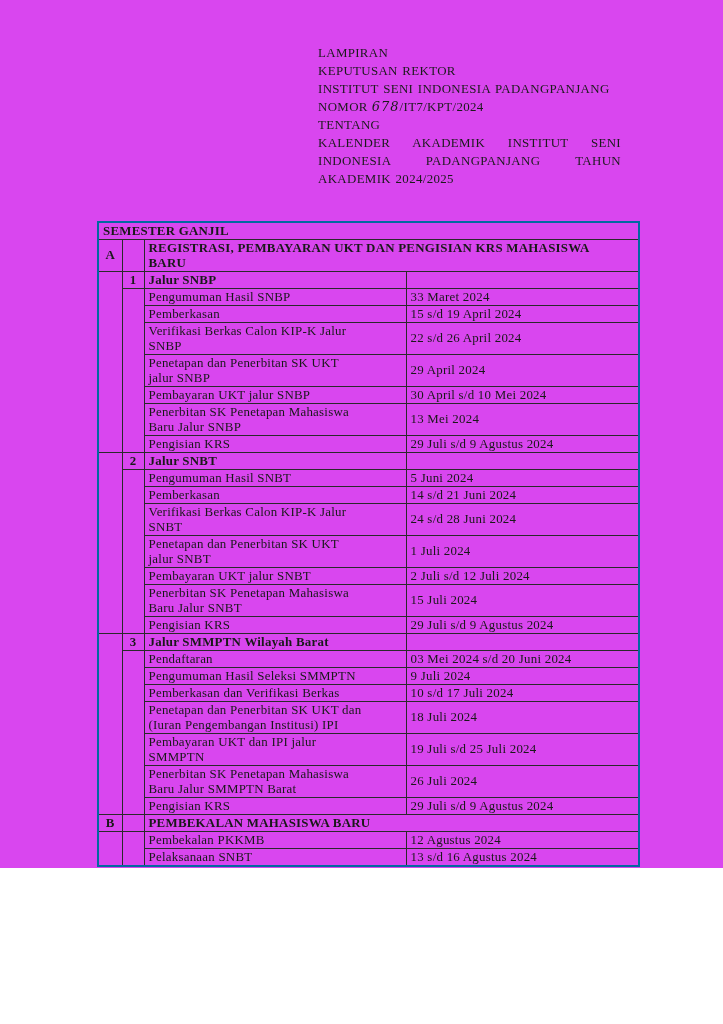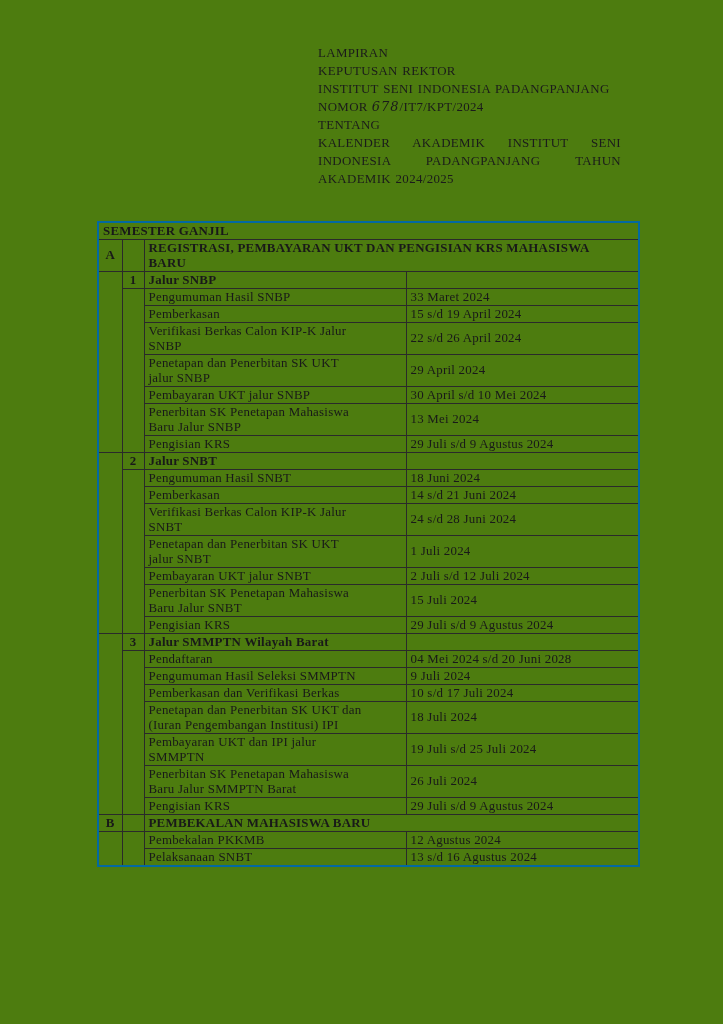--- a/index.html
+++ b/index.html
@@ -1,19 +1,19 @@
 <!DOCTYPE html>
 <html><head>
 <meta charset="utf-8">
 <style>
   * { margin:0; padding:0; box-sizing:border-box; }
   html,body { background:#ffffff; }
   .page {
-    position:relative; width:723px; height:1024px;
-    background:#4d7c0f; color:#1b1b1b;
+    position:relative; width:723px; height:868px;
+    background:#d946ef; color:#1b1b1b;
     font-family:"Liberation Serif","DejaVu Serif",serif;
     overflow:hidden;
   }
   
   .letterhead {
     position:absolute; left:318px; top:45px; width:303px;
     font-size:12.9px; line-height:17.8px;
     letter-spacing:0.35px; word-spacing:1px;
   }
   .lh-line { white-space:nowrap; }
@@ -116,21 +116,21 @@
         </tr>
         <tr>
           <td rowspan="8"></td>
           <td class="ctr b">2</td>
           <td class="b">Jalur SNBT</td>
           <td></td>
         </tr>
         <tr>
           <td rowspan="7"></td>
           <td>Pengumuman Hasil SNBT</td>
-          <td>18 Juni 2024</td>
+          <td>5 Juni 2024</td>
         </tr>
         <tr>
           <td>Pemberkasan</td>
           <td>14 s/d 21 Juni 2024</td>
         </tr>
         <tr>
           <td>Verifikasi Berkas Calon KIP-K Jalur
 SNBT</td>
           <td>24 s/d 28 Juni 2024</td>
         </tr>
@@ -154,21 +154,21 @@
         </tr>
         <tr>
           <td rowspan="8"></td>
           <td class="ctr b">3</td>
           <td class="b">Jalur SMMPTN Wilayah Barat</td>
           <td></td>
         </tr>
         <tr>
           <td rowspan="7"></td>
           <td>Pendaftaran</td>
-          <td>04 Mei 2024 s/d 20 Juni 2028</td>
+          <td>03 Mei 2024 s/d 20 Juni 2024</td>
         </tr>
         <tr>
           <td>Pengumuman Hasil Seleksi SMMPTN</td>
           <td>9 Juli 2024</td>
         </tr>
         <tr>
           <td>Pemberkasan dan Verifikasi Berkas</td>
           <td>10 s/d 17 Juli 2024</td>
         </tr>
         <tr>

